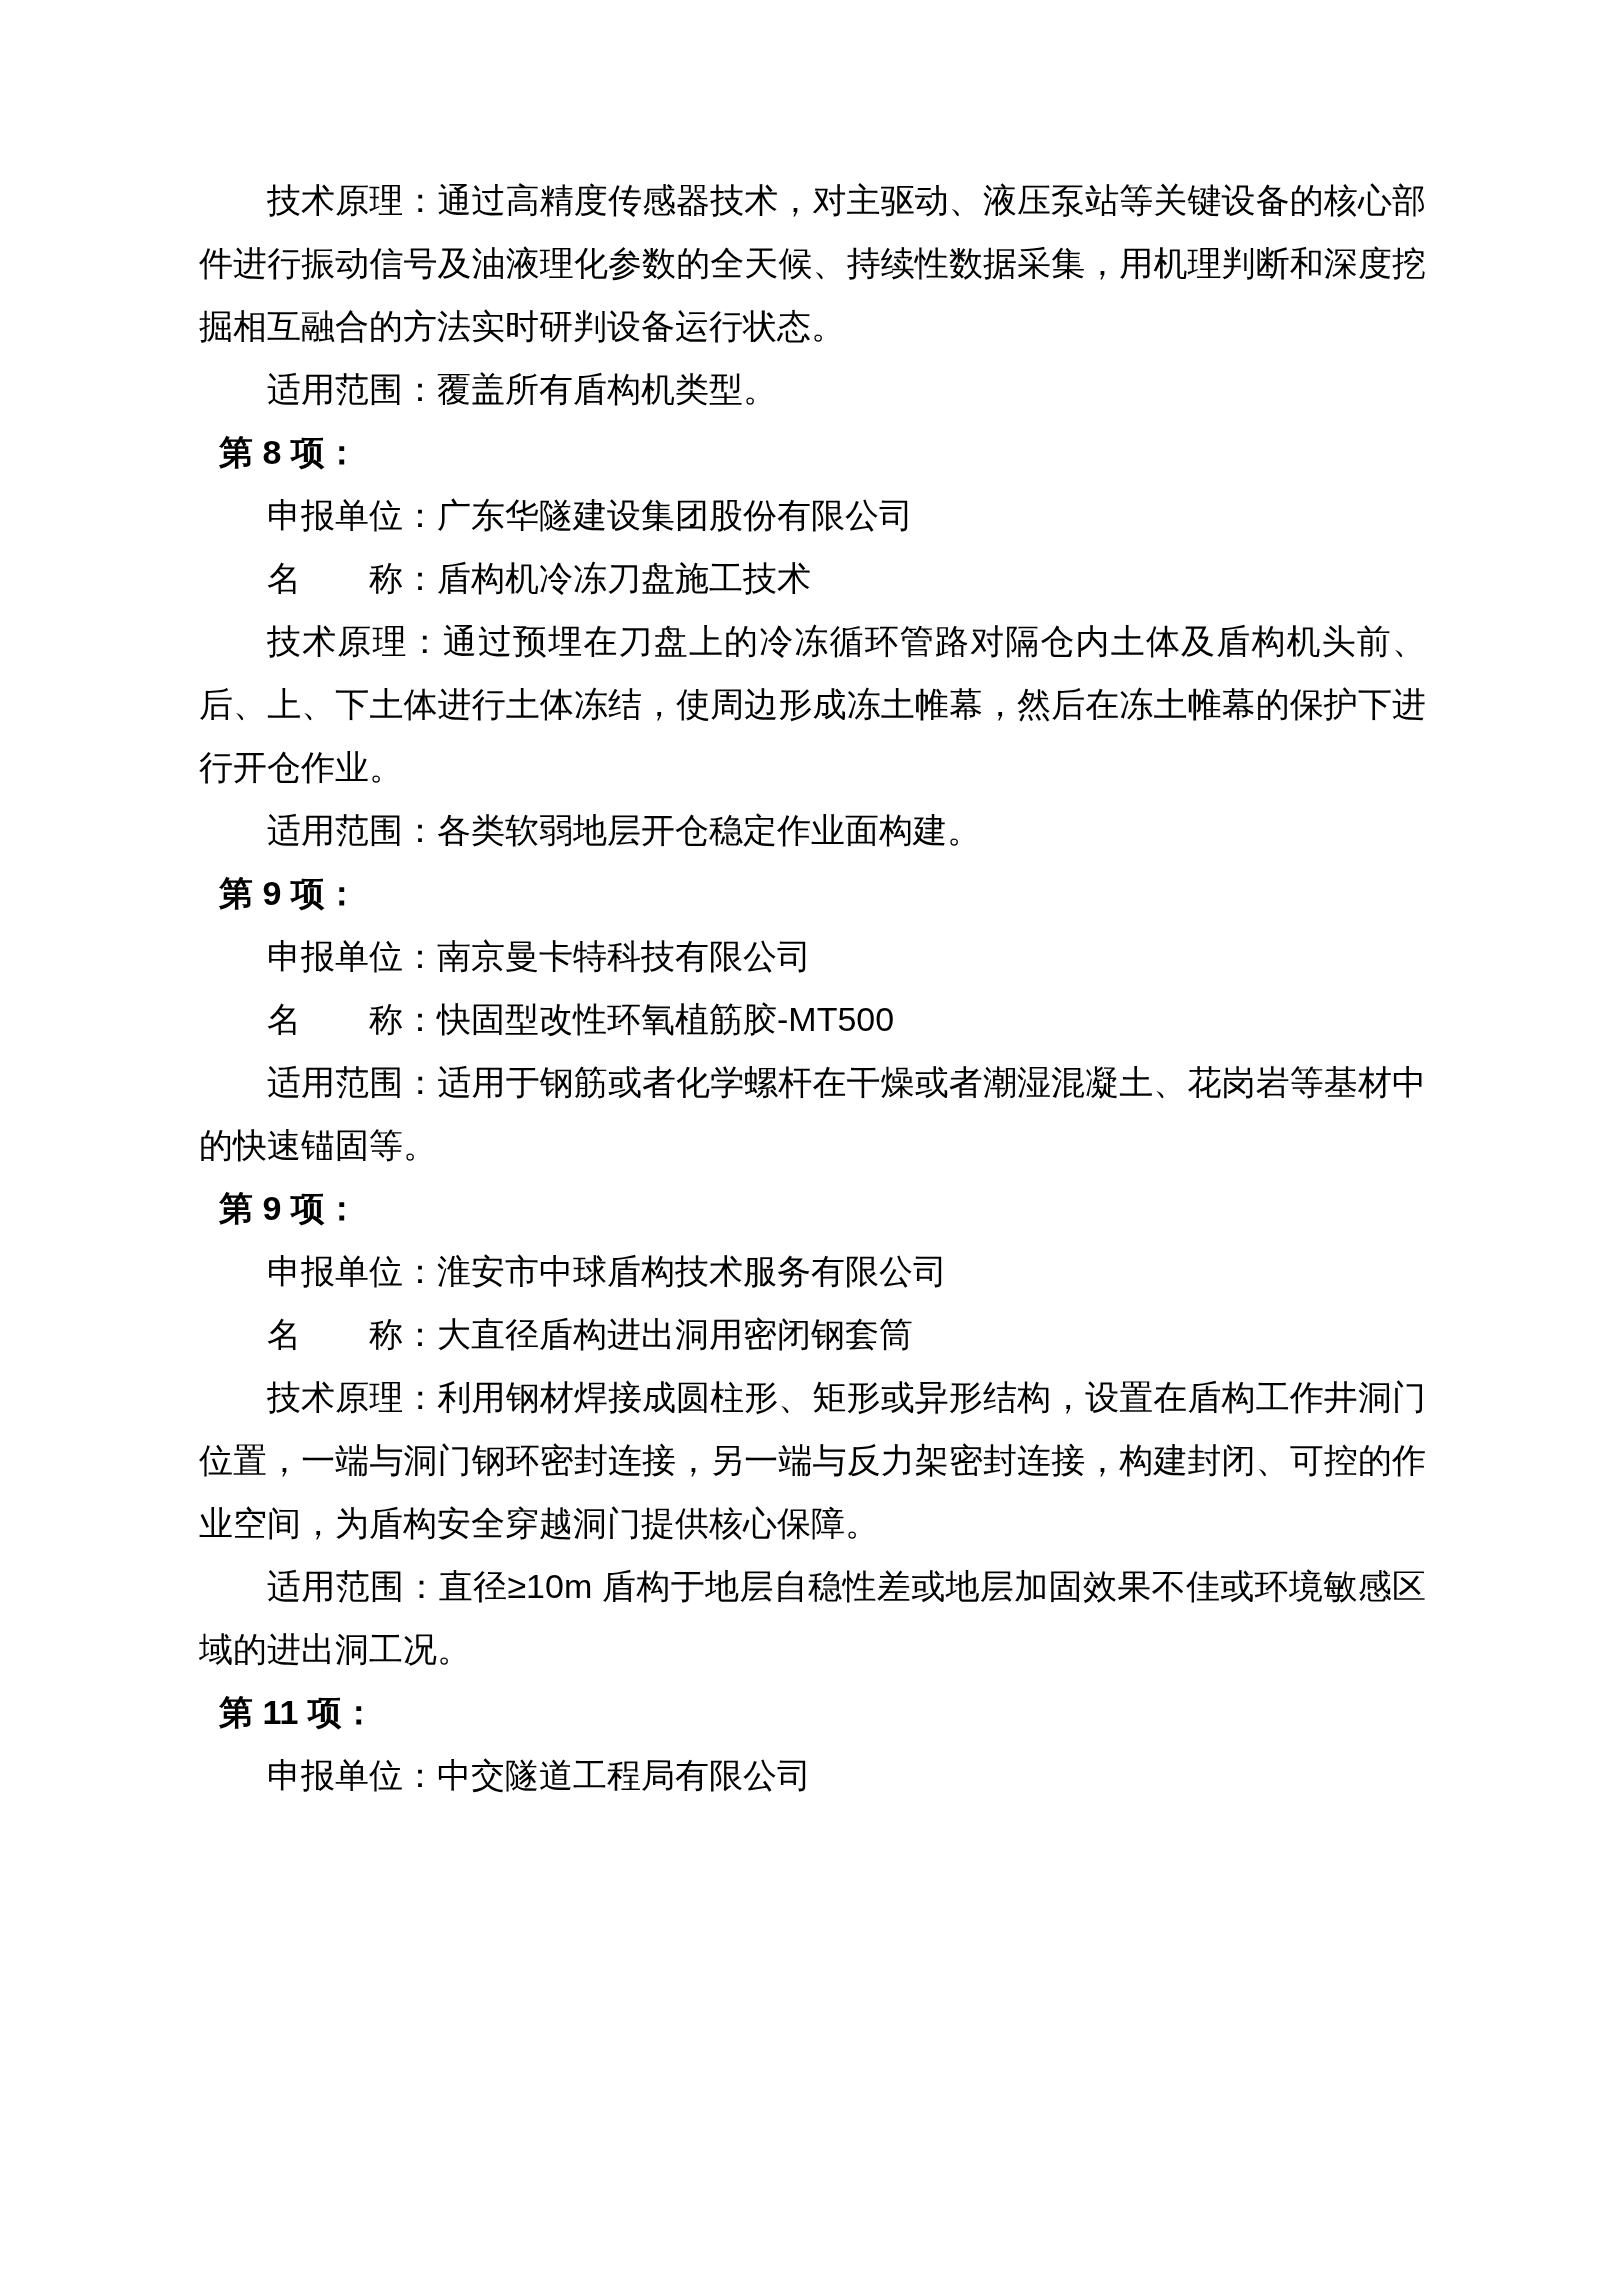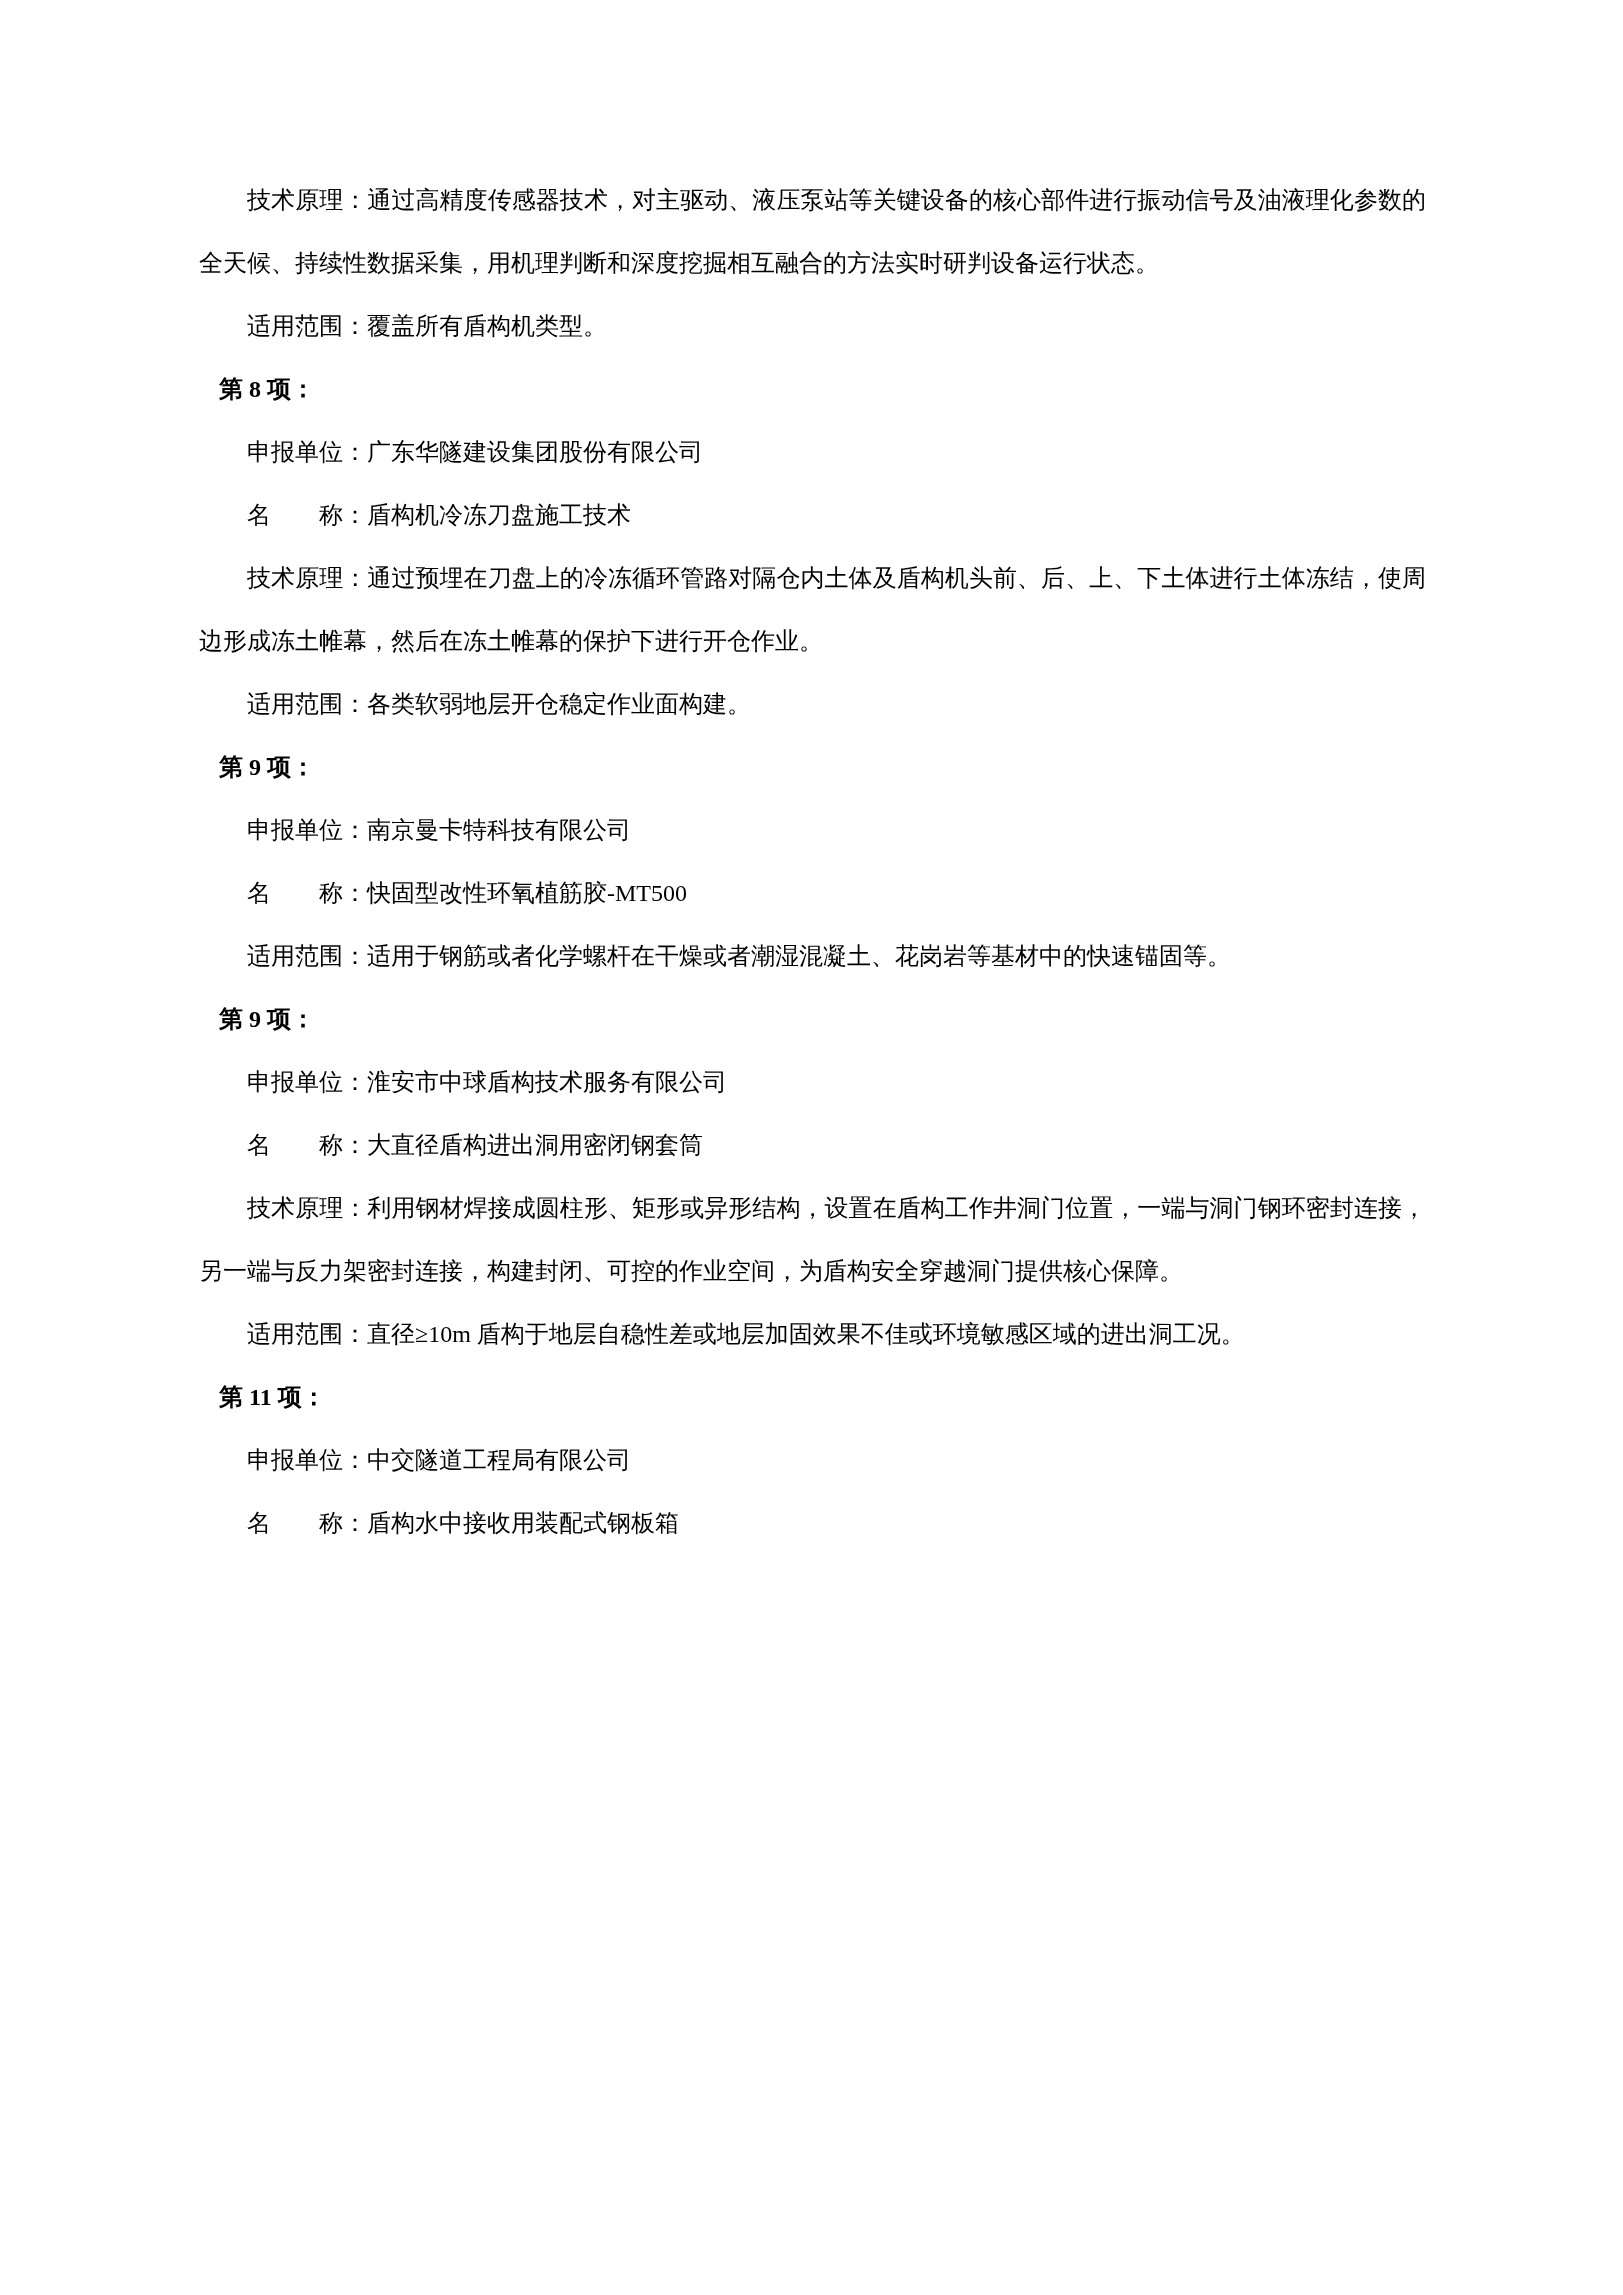--- a/index.html
+++ b/index.html
@@ -12,22 +12,22 @@
     width: 1623px;
     height: 2295px;
     background: #ffffff;
     overflow: hidden;
   }
   .content {
     position: absolute;
     left: 199px;
     top: 169px;
     width: 1227px;
-    font-family: Liberation Serif, serif;
-    font-size: 24px;
+    font-family: Liberation Sans, sans-serif;
+    font-size: 34px;
     line-height: 63px;
     color: #000000;
     text-align: justify;
     text-justify: inter-ideograph;
   }
   .content p {
     margin: 0;
     padding: 0;
   }
   .content p.body {
@@ -55,16 +55,15 @@
       <p class="body">申报单位：南京曼卡特科技有限公司</p>
       <p class="body">名　　称：快固型改性环氧植筋胶-MT500</p>
       <p class="body">适用范围：适用于钢筋或者化学螺杆在干燥或者潮湿混凝土、花岗岩等基材中的快速锚固等。</p>
       <p class="heading">第 9 项：</p>
       <p class="body">申报单位：淮安市中球盾构技术服务有限公司</p>
       <p class="body">名　　称：大直径盾构进出洞用密闭钢套筒</p>
       <p class="body">技术原理：利用钢材焊接成圆柱形、矩形或异形结构，设置在盾构工作井洞门位置，一端与洞门钢环密封连接，另一端与反力架密封连接，构建封闭、可控的作业空间，为盾构安全穿越洞门提供核心保障。</p>
       <p class="body">适用范围：直径≥10m 盾构于地层自稳性差或地层加固效果不佳或环境敏感区域的进出洞工况。</p>
       <p class="heading">第 11 项：</p>
       <p class="body">申报单位：中交隧道工程局有限公司</p>
-      <p class="body">名　　称：盾构水中接收用装配式钢板箱</p>
     </div>
 </div>
 
 
 </body></html>

